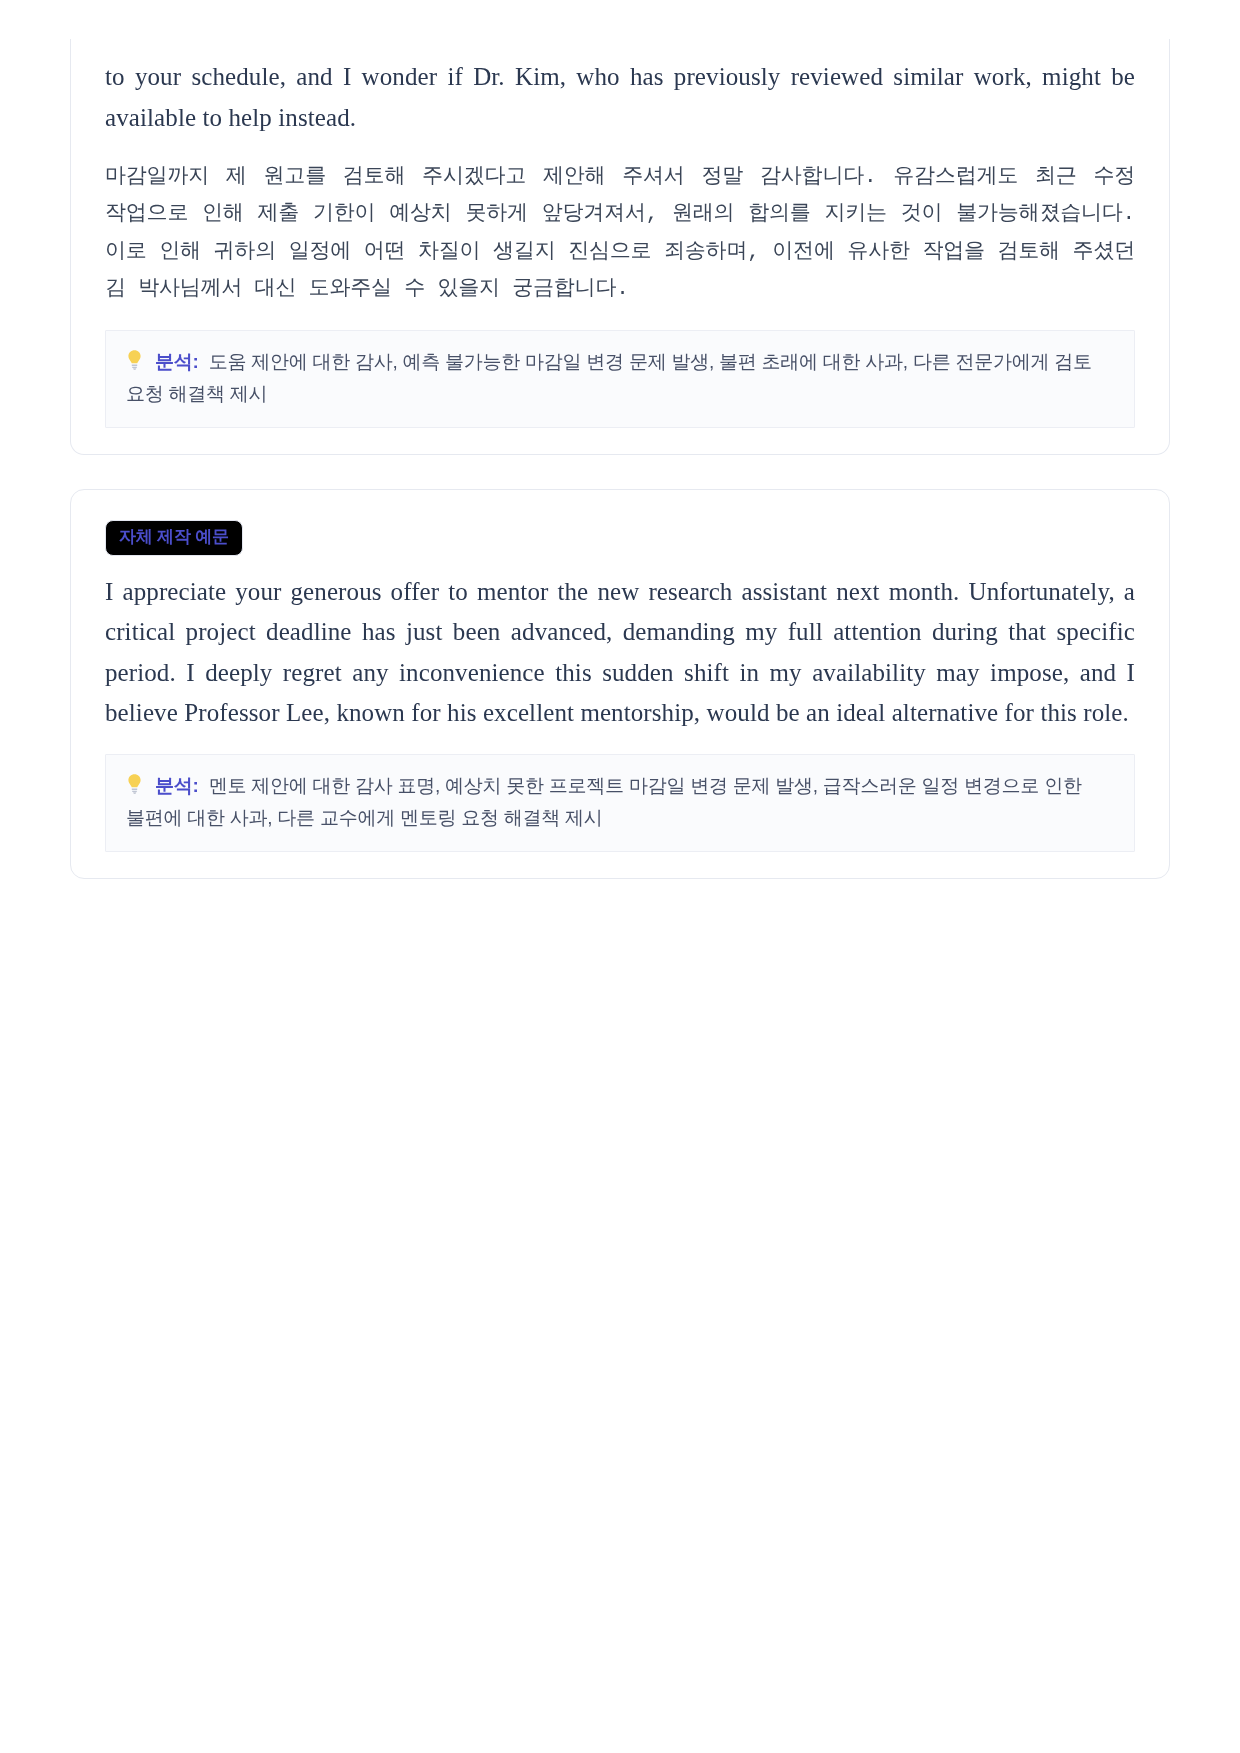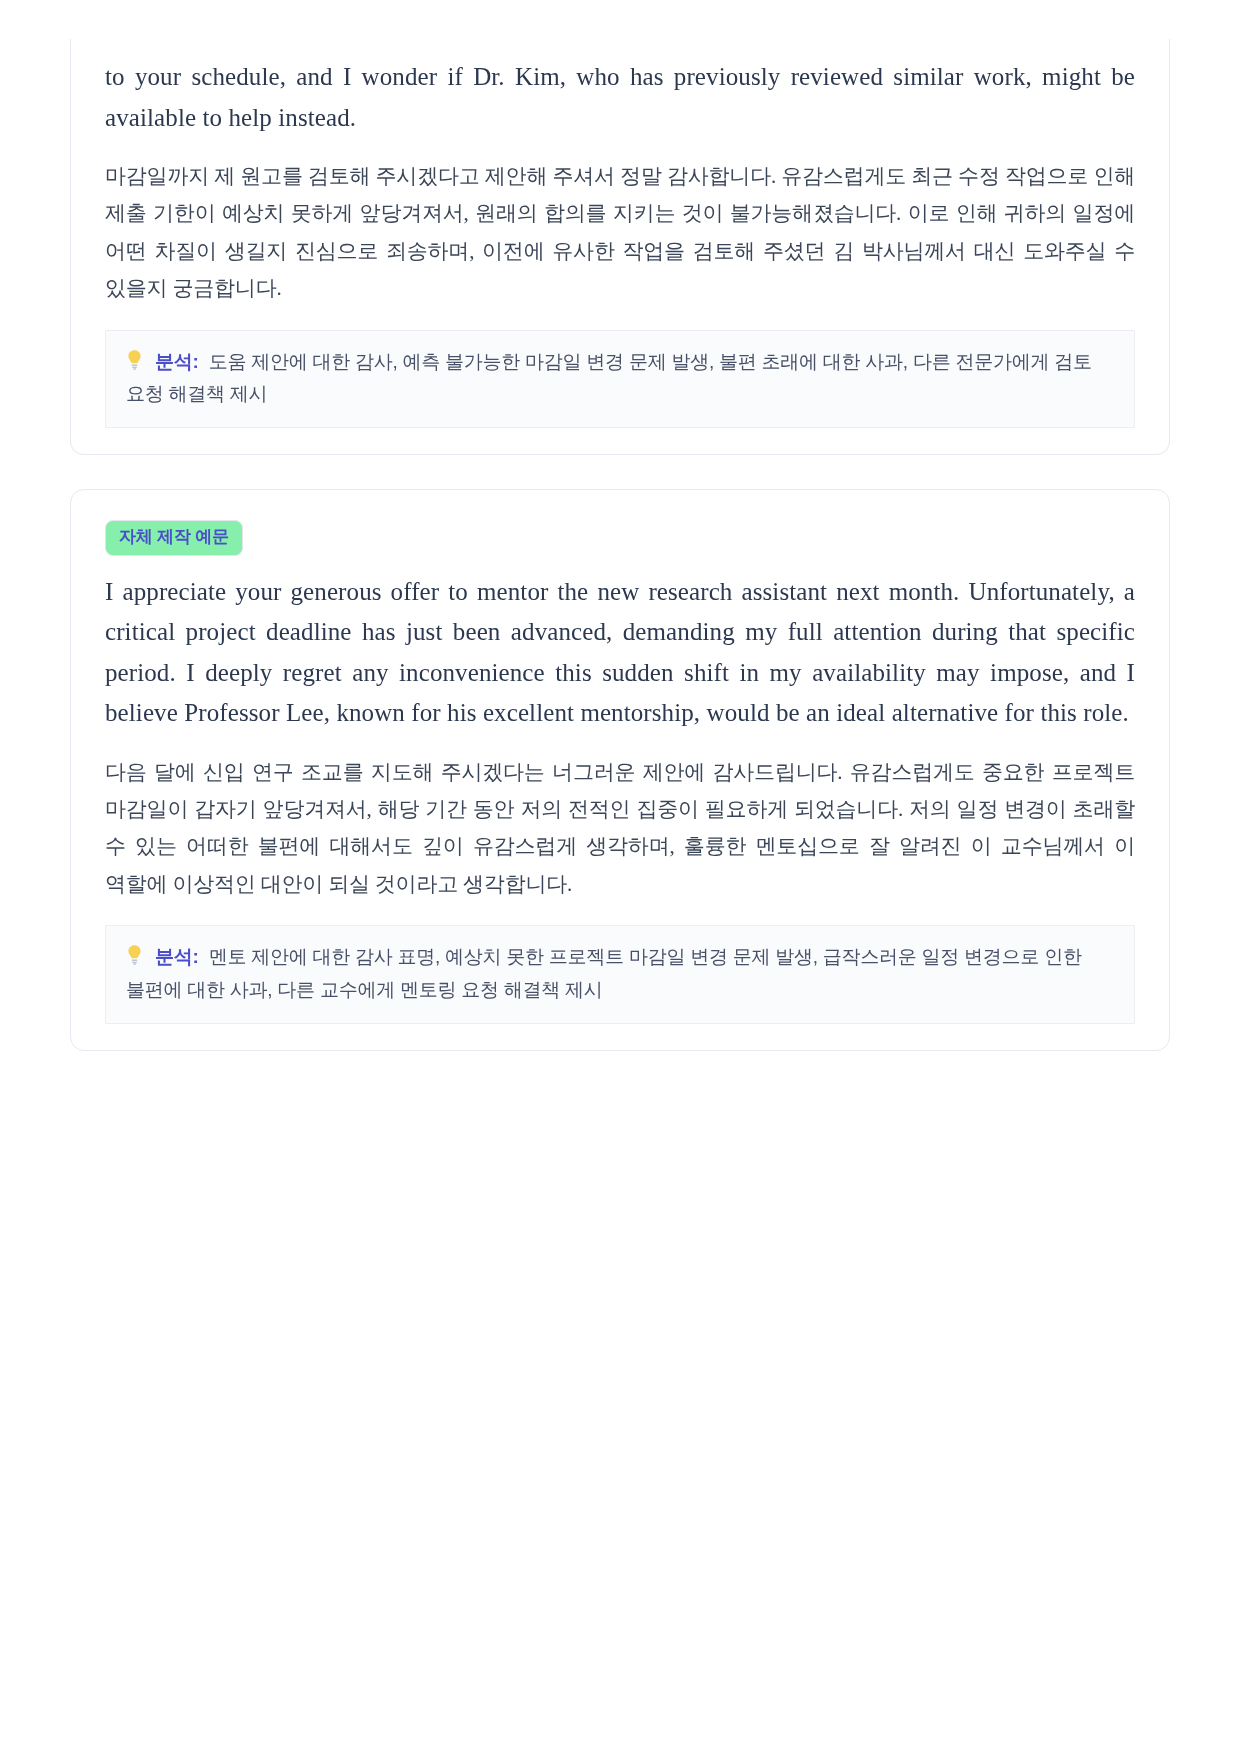--- a/index.html
+++ b/index.html
@@ -56,42 +56,42 @@
   .badge {
     display: inline-block;
     font-family: "Liberation Sans", sans-serif;
     font-size: 17px;
     font-weight: 700;
     color: #4b4ecb;
     border: 1px solid #e3e6ef;
     border-radius: 8px;
     padding: 7px 13px 8px 13px;
     line-height: 1.1;
-    background: #86efac;
+    background: #000000;
     letter-spacing: -0.2px;
   }
 
   
   .en {
     font-family: "Liberation Serif", "DejaVu Serif", serif;
     font-size: 25px;
     line-height: 1.62;
     color: #2b3850;
     text-align: justify;
     text-justify: inter-word;
     margin: 0 0 20px 0;
     letter-spacing: 0.1px;
   }
   .en.last-line-natural {
     text-align-last: left;
   }
 
   
   .ko {
-    font-family: Liberation Serif, serif;
+    font-family: Liberation Mono, monospace;
     font-size: 21px;
     line-height: 1.78;
     color: #3a4557;
     text-align: justify;
     text-justify: inter-character;
     margin: 0 0 22px 0;
     word-break: keep-all;
     letter-spacing: -0.2px;
   }
   .ko.last-line-natural {
@@ -167,21 +167,20 @@
     </section>
 
     <section class="card">
 
       <div class="badge-row">
         <span class="badge">자체 제작 예문</span>
       </div>
 
       <p class="en last-line-natural">I appreciate your generous offer to mentor the new research assistant next month. Unfortunately, a critical project deadline has just been advanced, demanding my full attention during that specific period. I deeply regret any inconvenience this sudden shift in my availability may impose, and I believe Professor Lee, known for his excellent mentorship, would be an ideal alternative for this role.</p>
 
-      <p class="ko last-line-natural">다음 달에 신입 연구 조교를 지도해 주시겠다는 너그러운 제안에 감사드립니다. 유감스럽게도 중요한 프로젝트 마감일이 갑자기 앞당겨져서, 해당 기간 동안 저의 전적인 집중이 필요하게 되었습니다. 저의 일정 변경이 초래할 수 있는 어떠한 불편에 대해서도 깊이 유감스럽게 생각하며, 훌륭한 멘토십으로 잘 알려진 이 교수님께서 이 역할에 이상적인 대안이 되실 것이라고 생각합니다.</p>
 
       <div class="analysis">
         <span class="bulb">
           <svg width="17" height="21" viewBox="0 0 17 21" xmlns="http://www.w3.org/2000/svg">
             <path d="M8.5 1.2c-3.4 0-6.1 2.6-6.1 5.9 0 2.1 1 3.6 2 4.8.7.9 1.2 1.5 1.3 2.4h5.6c.1-.9.6-1.5 1.3-2.4 1-1.2 2-2.7 2-4.8 0-3.3-2.7-5.9-6.1-5.9z" fill="#f7d154"></path>
             <path d="M5.8 15.4h5.4v1.5H5.8zM6.2 17.7h4.6v1.3H6.2z" fill="#bfc5d4"></path>
             <path d="M7.1 19.6h3.2c-.2.8-.8 1.2-1.6 1.2s-1.4-.4-1.6-1.2z" fill="#aab1c2"></path>
           </svg>
         </span>
         <span class="label">분석:</span>

